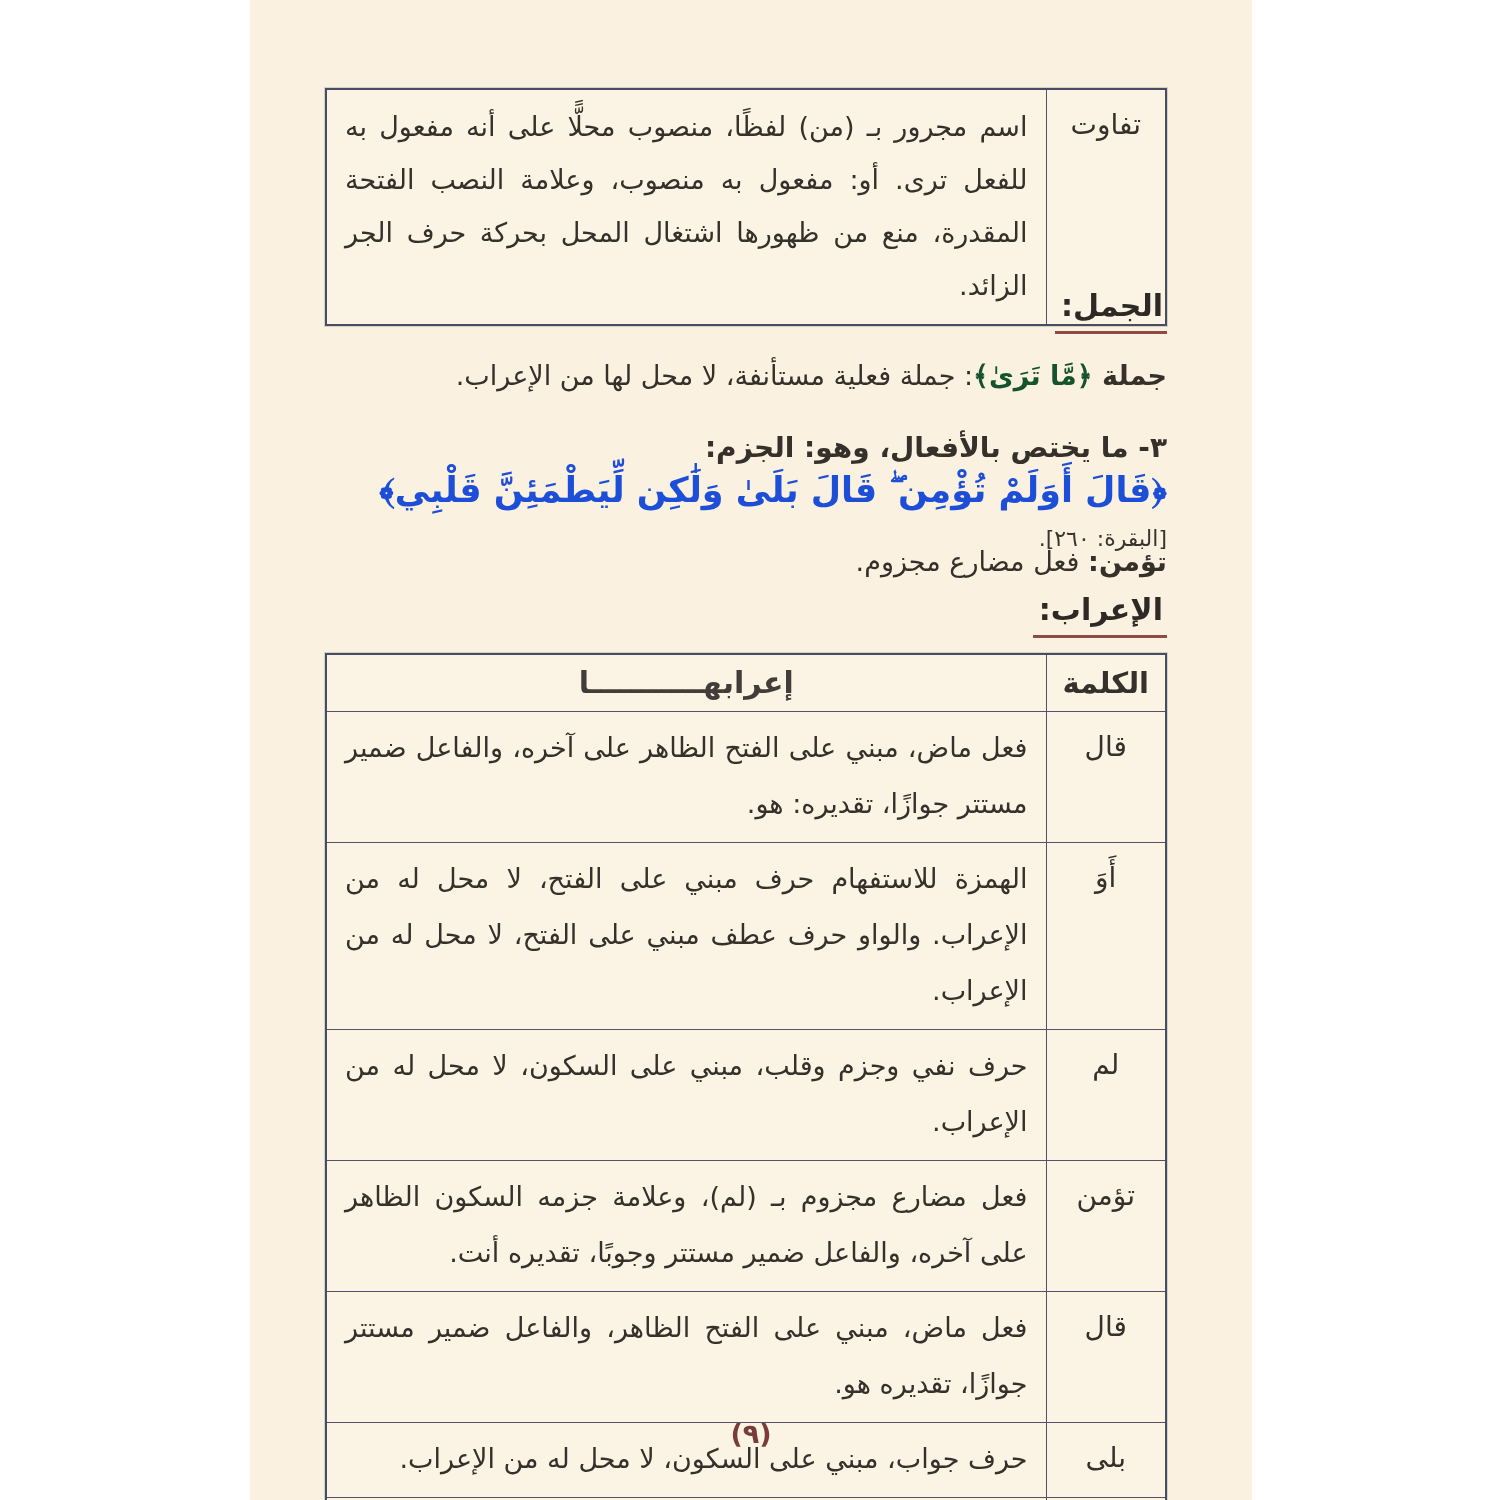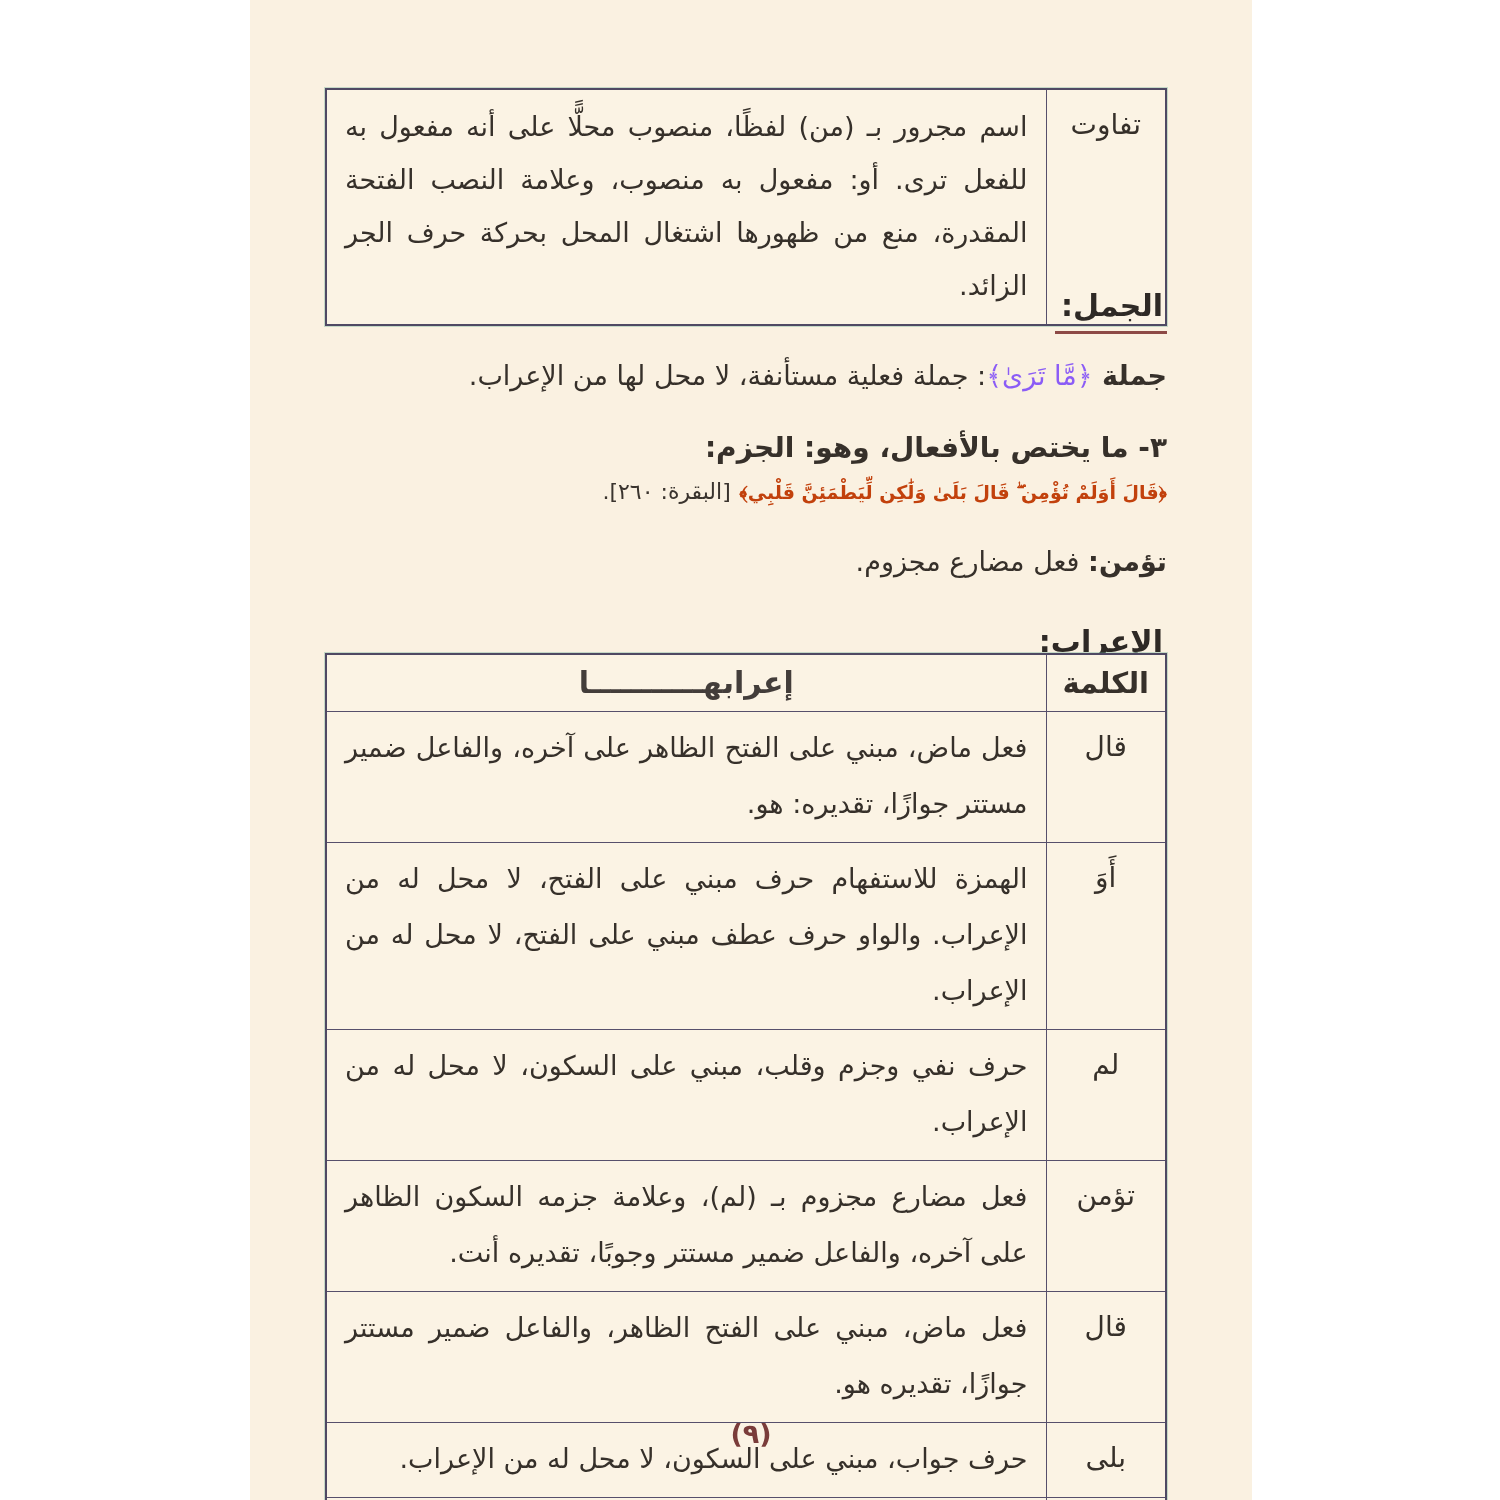--- a/index.html
+++ b/index.html
@@ -27,32 +27,32 @@
   .irab-table .analysis-cell { line-height:56px; padding:8px 18px 10px; }
   .irab-table .hdr td { font-weight:bold; }
   .irab-table .hdr .analysis-cell { text-align:center; text-align-last:center;
         font-size:30px; line-height:38px; padding:9px 22px; color:#433d3a; }
   .irab-table .hdr .word-cell { font-size:29px; padding:9px 6px; line-height:38px; }
 
   
   .h-underline { position:absolute; right:0; font-size:30px; font-weight:bold;
         color:#2e2925; border-bottom:3px solid #8d4a46; padding:0 4px 8px 6px; }
   .h-jumal { top:288px; }
-  .h-irab  { top:624px; }
+  .h-irab  { top:592px; }
 
   .para { position:absolute; right:0; width:100%; text-align:right;
           font-size:27px; line-height:44px; }
   .p-jumla { top:354px; }
   .p-point3 { top:426px; font-weight:bold; font-size:28px; }
   .p-verse { top:468px; }
   .p-tumin { top:540px; }
 
   .bold-lead { font-weight:bold; }
-  .quran { color:#8b5cf6; font-weight:normal; }
-  .verse-text { color:#c2410c; font-weight:bold; font-size:19px; }
+  .quran { color:#14532d; font-weight:bold; }
+  .verse-text { color:#1d4ed8; font-weight:bold; font-size:35px; }
   .verse-ref { color:#3a342e; font-size:22px; }
 
   .page-number { position:absolute; top:1418px; left:0; width:100%;
                  text-align:center; font-size:27px; font-weight:bold;
                  color:#7a3c3a; letter-spacing:2px; }
 </style>
 </head>
 <body>
 
 <div class="canvas">

